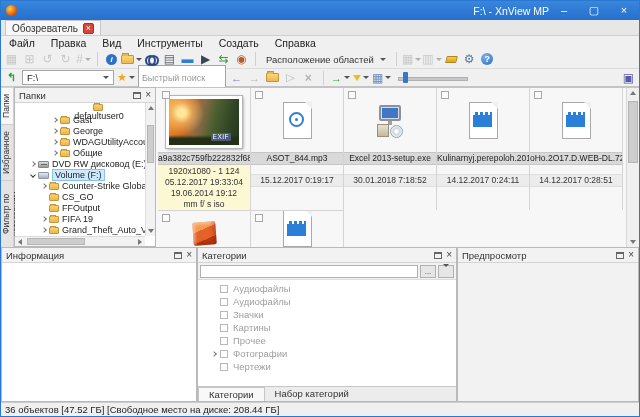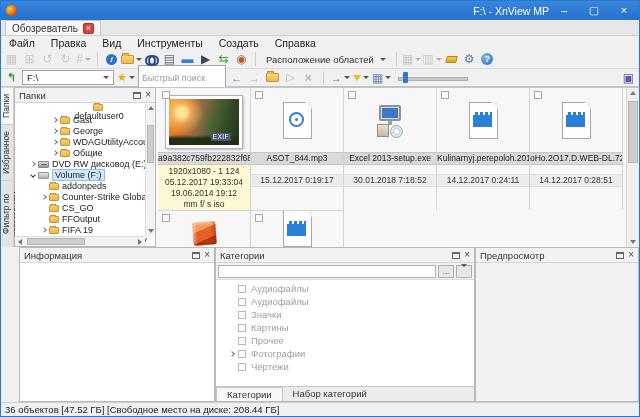--- a/index.html
+++ b/index.html
@@ -122,21 +122,21 @@
   .inst{position:relative;width:30px;height:37px;}
   .mon{position:absolute;left:4px;top:3px;width:22px;height:16px;background:#d8dce0;border:2px solid #8a929a;border-radius:2px;}
   .mon::before{content:"";position:absolute;inset:1px;background:#3f76c8;}
   .mon::after{content:"";position:absolute;left:7px;bottom:-6px;width:4px;height:4px;background:#9aa2aa;}
   .ibox{position:absolute;left:2px;bottom:2px;width:12px;height:13px;background:linear-gradient(#e8e2d2,#c3b9a0);border:1px solid #9a9078;}
   .icd{position:absolute;right:2px;bottom:1px;width:13px;height:13px;border-radius:50%;background:radial-gradient(circle,#fff 15%,#cfd8e2 40%,#e8eef4 70%,#b8c4d0 100%);border:1px solid #98a4b0;}
   .cube3d{width:23px;height:23px;margin-bottom:2px;border-radius:2px;background:linear-gradient(160deg,#f59a56 0 35%,#e4622a 35% 70%,#b93a10 70%);box-shadow:inset -2px -2px 4px rgba(120,20,0,.4), inset 2px 2px 3px rgba(255,230,200,.6);transform:rotate(-4deg);}
   .bvscroll{position:absolute;right:0;top:0;bottom:0;width:13px;background:#f0f0f0;border-left:1px solid #d8d8d8;}
 
   
-  .bottom{height:155px;display:flex;background:#f0f0f0;padding-left:18px;}
+  .bottom{height:155px;display:flex;background:#f0f0f0;}
   .info{width:196px;flex:none;}
   .info .pbody{flex:1;background:#fff;}
   .cats{width:260px;flex:none;}
   .cat-inrow{height:17px;flex:none;display:flex;align-items:center;background:#f2f2f2;padding:1px 2px;gap:2px;border-bottom:1px solid #ddd;}
   .cat-input{flex:1;height:13px;background:#fff;border:1px solid #b0b0b0;}
   .dots{height:13px;min-width:16px;background:#e6e6e6;border:1px solid #b0b0b0;font-size:8px;line-height:11px;text-align:center;color:#333;padding:0 2px;}
   .cat-list{flex:1;background:#fff;overflow:hidden;padding-top:2px;}
   .crow{height:13px;display:flex;align-items:center;font-size:9.5px;color:#9e9e9e;white-space:nowrap;}
   .crow .caslot{width:22px;flex:none;display:flex;justify-content:flex-end;padding-right:4px;}
   .csq{width:8px;height:8px;border:1px solid #b8b8b8;background:#fdfdfd;flex:none;margin-right:5px;}
@@ -345,25 +345,20 @@
               <span class="tl">DVD RW дисковод (E:)</span>
             </div>
             <div class="trow sel" style="padding-left: 13px;">
               <span class="aslot">
                 <span class="chev d"></span>
               </span>
               <span class="drv"></span>
               <span class="tl">Volume (F:)</span>
             </div>
             <div class="trow" style="padding-left: 24px;">
-              <span class="aslot"></span>
-              <span class="fol"></span>
-              <span class="tl">addonpeds</span>
-            </div>
-            <div class="trow" style="padding-left: 24px;">
               <span class="aslot">
                 <span class="chev r"></span>
               </span>
               <span class="fol"></span>
               <span class="tl">Counter-Strike Global Of</span>
             </div>
             <div class="trow" style="padding-left: 24px;">
               <span class="aslot"></span>
               <span class="fol"></span>
               <span class="tl">CS_GO</span>

